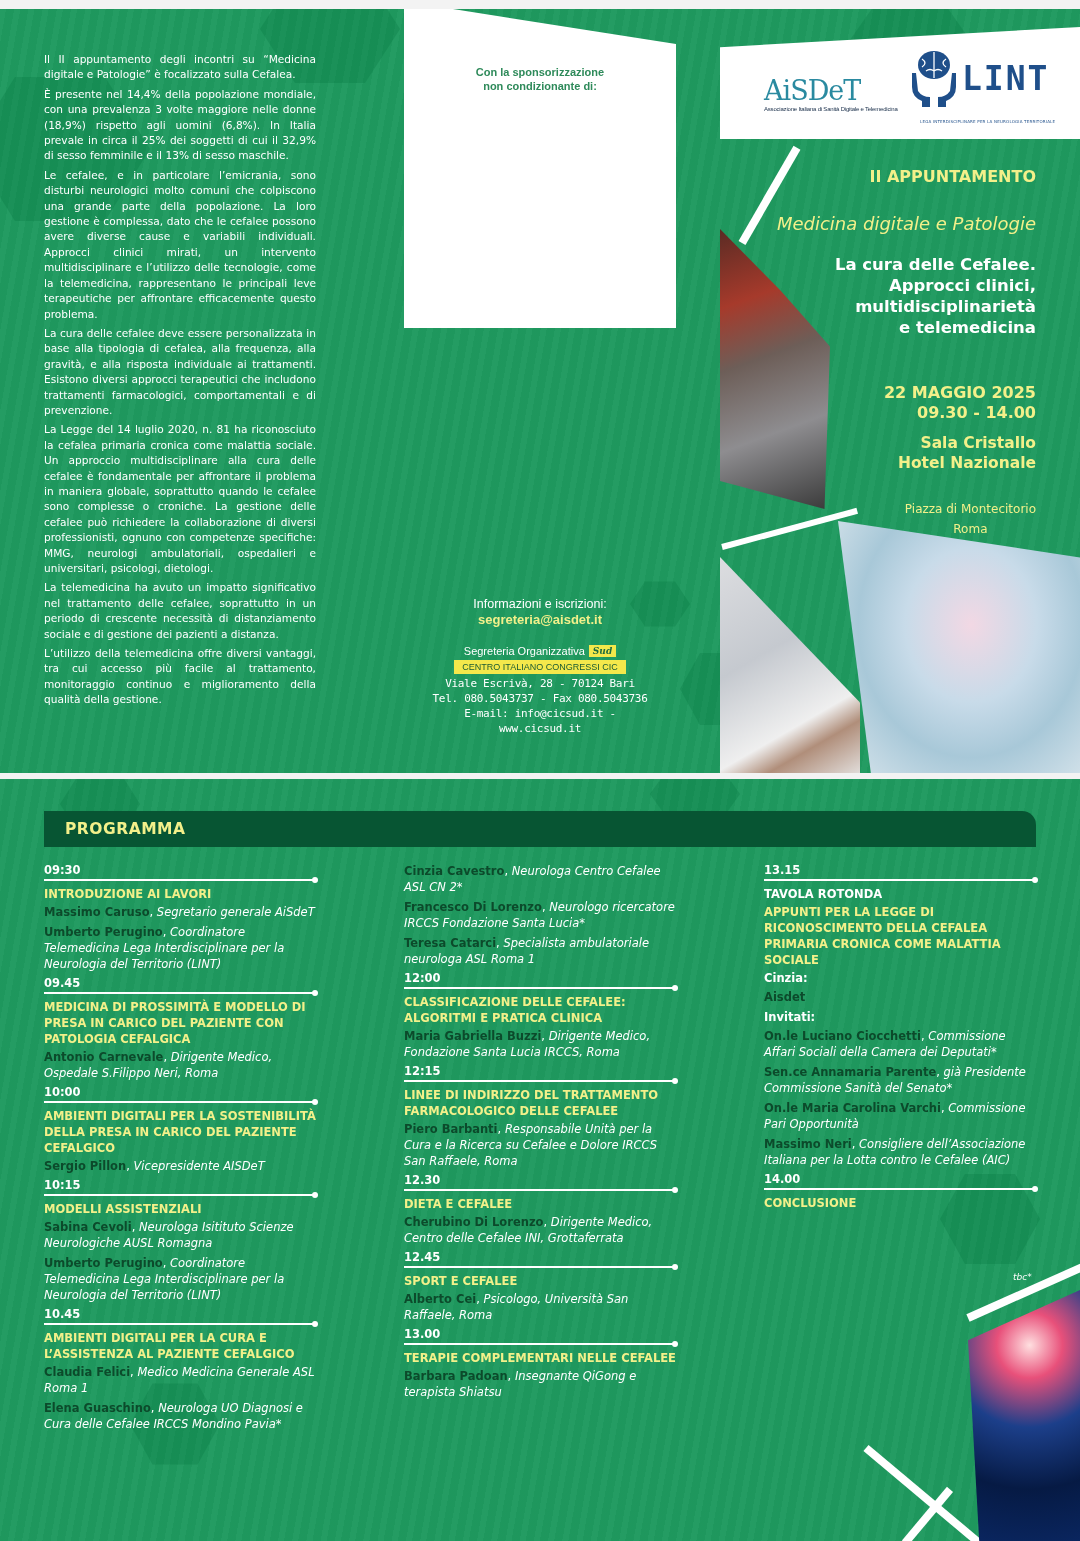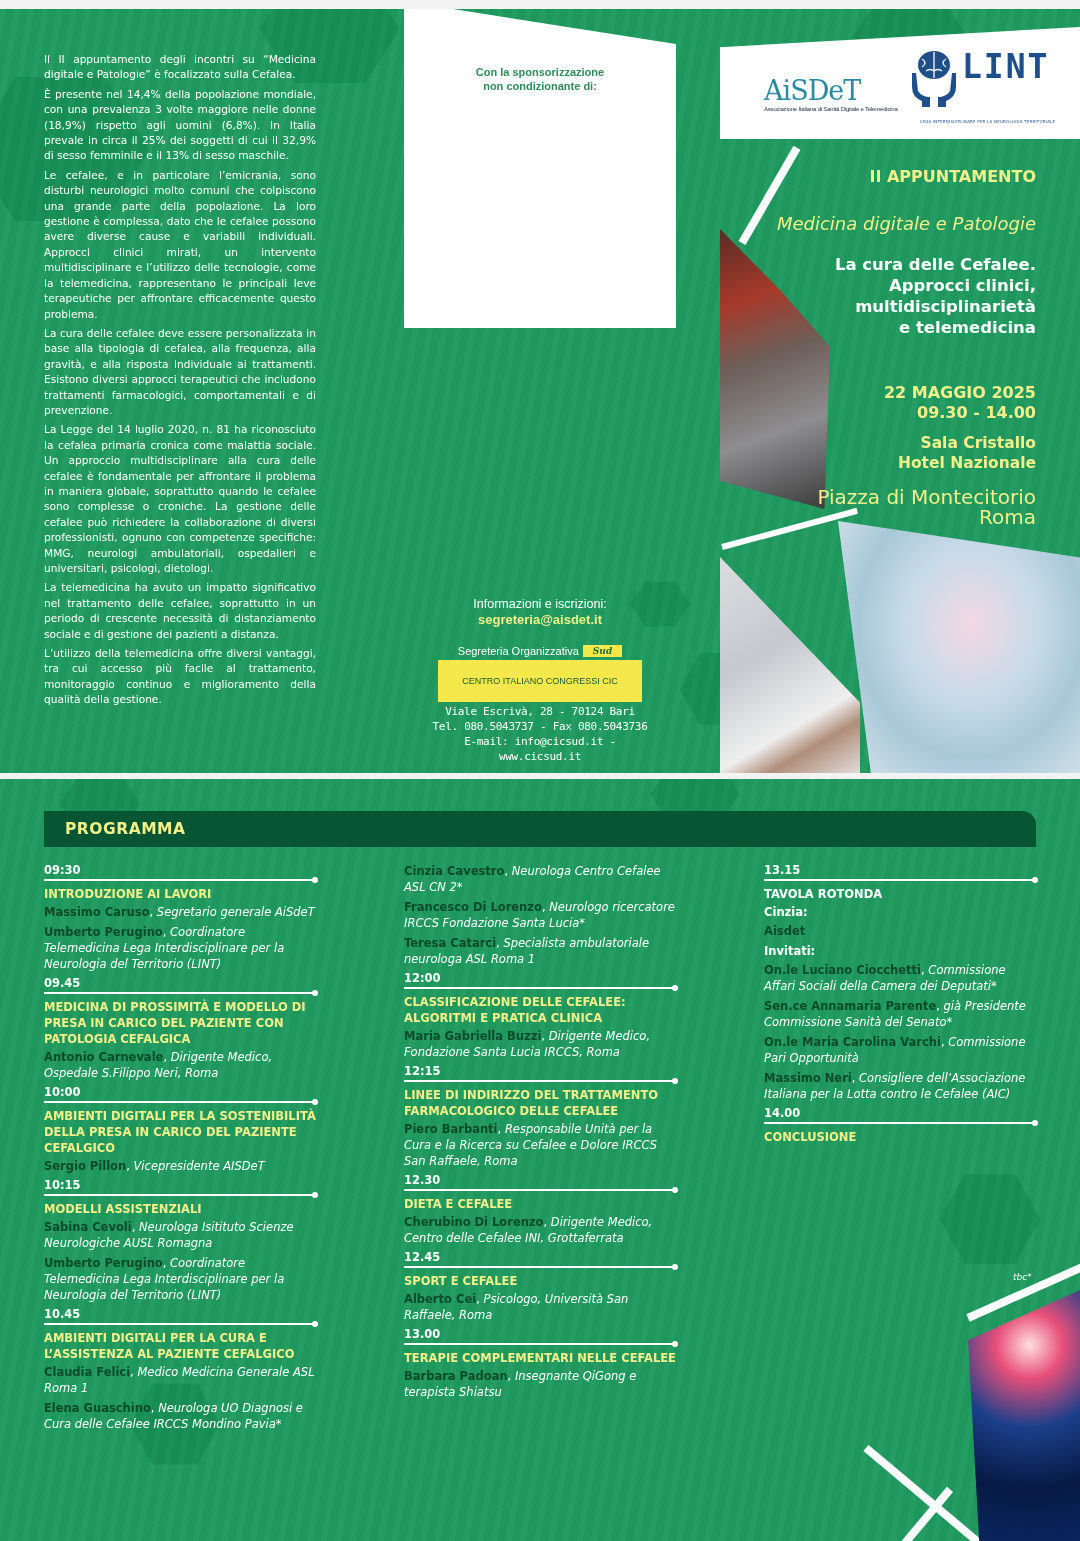--- a/index.html
+++ b/index.html
@@ -29,41 +29,41 @@
     clip-path: polygon(0 0, 18% 0, 100% 11%, 100% 100%, 0 100%); box-shadow: 2px 2px 4px rgba(0,0,0,0.15); }
   .sponsor-text { position: absolute; left: 0; width: 100%; top: 56px; text-align: center;
     color: #2e8a5a; font-weight: bold; font-size: 11px; line-height: 14px; font-family: "Liberation Sans", sans-serif; }
 
   
   .info { position: absolute; left: 420px; top: 588px; width: 240px; text-align: center; color: #fff; }
   .info-label { font-size: 12.5px; font-family: "Liberation Sans", sans-serif; }
   .info-email { font-size: 13px; font-weight: bold; color: #f3f08a; font-family: "Liberation Sans", sans-serif; margin-top: 1px; }
   .seg-row { margin-top: 18px; display: flex; justify-content: center; align-items: center; gap: 4px; font-size: 11px; font-family: "Liberation Sans", sans-serif; }
   .sud-logo { display: inline-block; background: #f4e84b; color: #1f6d40; font-style: italic; font-weight: bold;
-    font-size: 9px; padding: 1px 10px; font-family: "DejaVu Serif", serif; }
-  .cic-bar { margin: 3px auto 0; width: 204px; background: #f4e84b; color: #1b5b33; font-size: 9px; padding: 16px 0;
+    font-size: 9px; padding: 1px 4px; font-family: "DejaVu Serif", serif; }
+  .cic-bar { margin: 3px auto 0; width: 172px; background: #f4e84b; color: #1b5b33; font-size: 9px; padding: 2px 0;
     font-family: "Liberation Sans", sans-serif; }
   .addr { font-size: 11px; line-height: 15px; margin-top: 2px; font-family: "DejaVu Sans Mono", monospace; letter-spacing: -0.3px; }
 
   
   .logo-box { position: absolute; left: 720px; top: 18px; width: 360px; height: 112px; background: #fff;
     clip-path: polygon(0 18%, 100% 0, 100% 100%, 0 100%); }
   .aisdet { position: absolute; left: 44px; top: 48px; color: #2a8aa0; font-family: "DejaVu Serif", serif; font-size: 27px; letter-spacing: -1px; }
   .aisdet-sub { position: absolute; left: 44px; top: 79px; font-size: 6px; color: #1a2f4a; font-family: "Liberation Sans", sans-serif; letter-spacing: -0.2px; }
-  .lint { position: absolute; left: 188px; top: 20px; display: flex; }
+  .lint { position: absolute; left: 188px; top: 20px; display: flex; align-items: center; }
   .lint-word { color: #1f4f8a; font-family: "DejaVu Sans Mono", monospace; font-weight: bold; font-size: 33px; letter-spacing: 2px; margin-left: 2px; }
   .lint-sub { position: absolute; left: 200px; top: 92px; font-size: 4px; color: #1f4f8a; letter-spacing: 0.2px; }
 
   .cover-text { position: absolute; right: 44px; text-align: right; font-family: "DejaVu Sans", sans-serif; }
   .cover-app { top: 158px; color: #f3f08a; font-weight: bold; font-size: 16px; }
   .cover-sub { top: 180px; color: #f3f08a; font-style: italic; font-size: 18px; margin-top: 24px; }
   .cover-title { top: 245px; color: #fff; font-weight: bold; font-size: 16.5px; line-height: 21px; }
   .cover-date { top: 374px; color: #f3f08a; font-weight: bold; font-size: 16px; line-height: 20px; }
   .cover-venue { top: 424px; color: #f3f08a; font-weight: bold; font-size: 15.5px; line-height: 20px; }
-  .cover-addr { top: 478px; color: #f3f08a; font-size: 20px; line-height: 20px; }
+  .cover-addr { top: 490px; color: #f3f08a; font-size: 12px; line-height: 20px; text-align: center; }
 
   
   .photo { position: absolute; border: 0; }
   .photo.headache { left: 720px; top: 220px; width: 110px; height: 280px;
     background: linear-gradient(160deg, #5a2b24 0%, #a63a2b 25%, #6d5e58 45%, #8e8d90 70%, #3a3a3a 100%);
     clip-path: polygon(0 0, 55% 22%, 100% 42%, 95% 100%, 0 90%); }
   .photo.brain { left: 838px; top: 512px; width: 242px; height: 260px;
     background: radial-gradient(ellipse at 55% 40%, #f2d8e4 0%, #c8dbe9 35%, #a8c8d8 60%, #dfe9ef 100%);
     clip-path: polygon(0 0, 100% 14%, 100% 100%, 14% 100%); }
   .photo.doctor { left: 720px; top: 548px; width: 140px; height: 224px;
@@ -261,20 +261,21 @@
       <div class="stitle">TERAPIE COMPLEMENTARI NELLE CEFALEE</div>
       <div class="person"><span class="pname">Barbara Padoan</span>, <span class="prole">Insegnante QiGong e terapista Shiatsu</span></div>
     </div>
   </div>
 
   <div class="col c3">
     <div class="slot">
       <div class="time">13.15</div>
       <div class="rule"></div>
       <div class="stitle white">TAVOLA ROTONDA</div>
+      <div class="stitle">APPUNTI PER LA LEGGE DI RICONOSCIMENTO DELLA CEFALEA PRIMARIA CRONICA COME MALATTIA SOCIALE</div>
       <div class="label">Cinzia:</div>
       <div class="person"><span class="pname">Aisdet</span></div>
       <div class="label">Invitati:</div>
       <div class="person"><span class="pname">On.le Luciano Ciocchetti</span>, <span class="prole">Commissione Affari Sociali della Camera dei Deputati*</span></div>
       <div class="person"><span class="pname">Sen.ce Annamaria Parente</span>, <span class="prole">già Presidente Commissione Sanità del Senato*</span></div>
       <div class="person"><span class="pname">On.le Maria Carolina Varchi</span>, <span class="prole">Commissione Pari Opportunità</span></div>
       <div class="person"><span class="pname">Massimo Neri</span>, <span class="prole">Consigliere dell’Associazione Italiana per la Lotta contro le Cefalee (AIC)</span></div>
     </div>
     <div class="slot">
       <div class="time">14.00</div>

